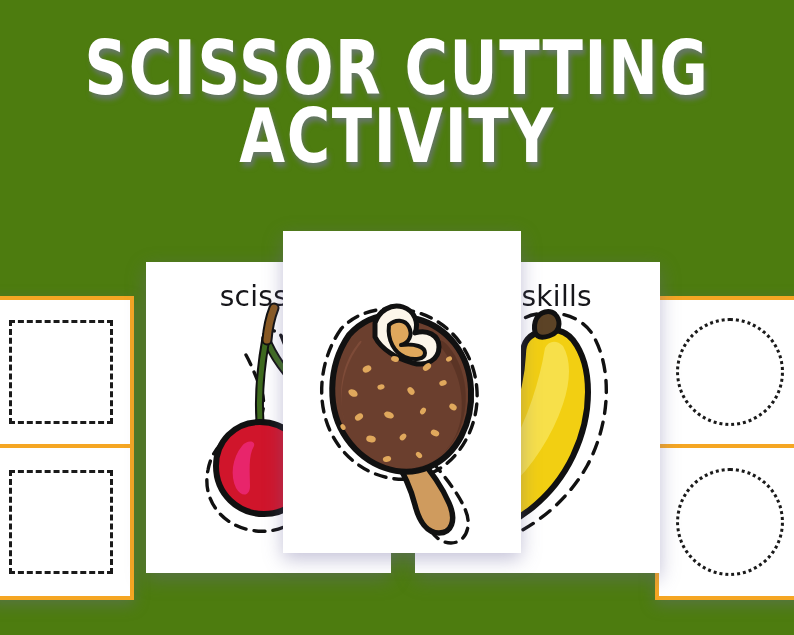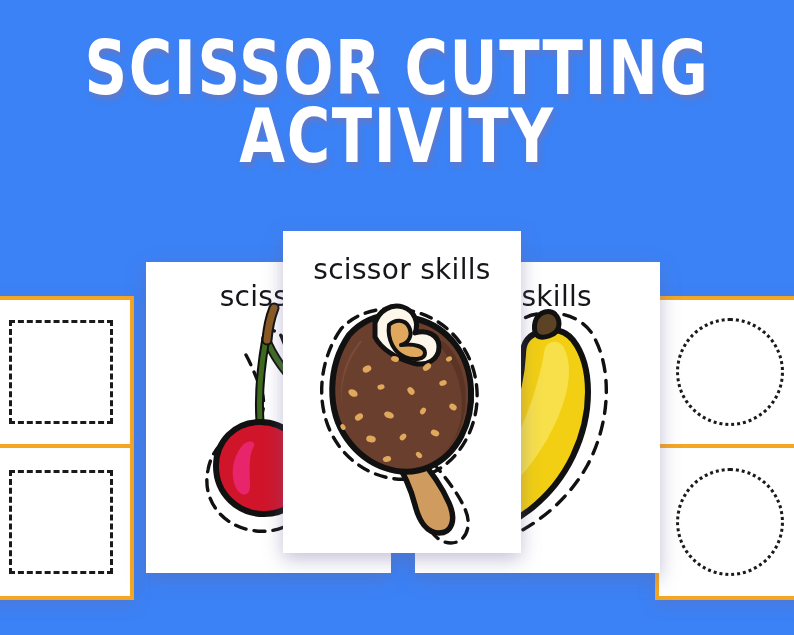--- a/index.html
+++ b/index.html
@@ -109,21 +109,21 @@
     left: 0;
     top: 0;
     width: 100%;
     height: 100%;
     pointer-events: none;
   }
 </style>
 </head>
 <body>
 
-<div id="stage" style="background: #3b82f6;">
+<div id="stage" style="background: #4d7c0f;">
 
   <div class="title-block">
     <span class="title-line">SCISSOR CUTTING</span>
     <span class="title-line">ACTIVITY</span>
   </div>
 
   <div class="card sheet-orange" style="left:-12px; top:296px; width:146px; height:304px;">
     <div class="cell divider-bottom" style="height:148px;">
       <div class="shape-square"></div>
     </div>
@@ -198,21 +198,20 @@
 
       <path d="M60 214 C46 232 28 246 8 255 C12 266 24 272 40 271
                C54 269 68 262 80 252 C72 240 64 228 60 214 Z" fill="#e5b90c" opacity="0.55"></path>
 
       <path d="M120 70 C118 60 122 52 130 50 C138 48 144 54 144 62
                C144 68 140 72 134 74 C128 76 122 76 120 70 Z" fill="#5c4326" stroke="#111111" stroke-width="5" stroke-linejoin="round"></path>
     </svg>
   </div>
 
   <div class="card sheet-white card-ice" style="left:283px; top:231px; width:238px; height:322px;">
-    <div class="card-label" style="top:22px;">scissor skills</div>
 
     <svg class="art" viewBox="0 0 238 322">
 
       <g fill="none" stroke="#111111" stroke-width="3.4" stroke-dasharray="11 8" stroke-linecap="round">
         <path d="M58 98 C34 132 32 180 54 212 C74 242 112 256 144 244
                  C176 232 196 196 194 160 C192 122 168 92 136 82
                  C112 74 78 76 58 98 Z"></path>
         <path d="M150 232 C164 248 176 264 182 278
                  C190 296 182 312 168 312 C154 312 144 298 140 282
                  C136 266 132 250 126 240"></path>

